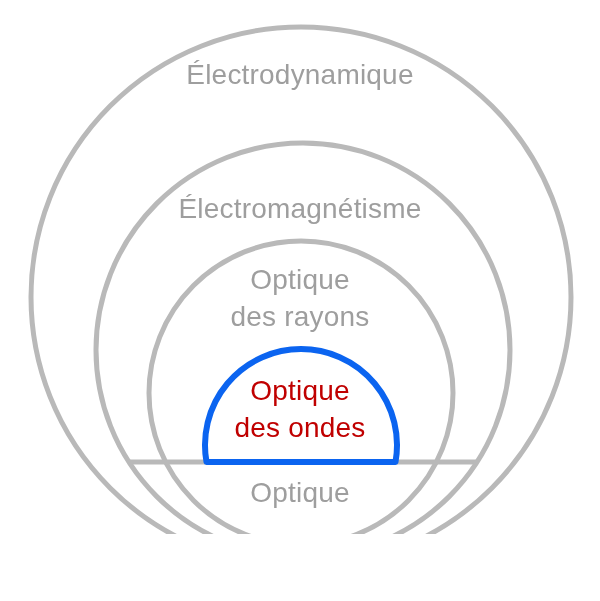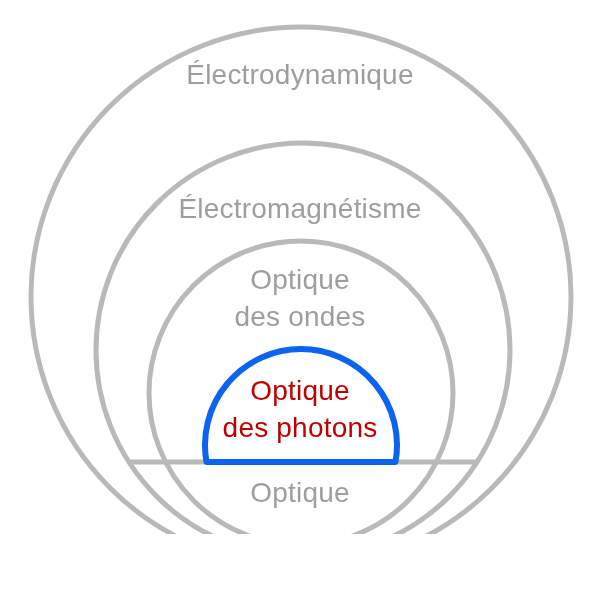--- a/index.html
+++ b/index.html
@@ -74,25 +74,25 @@
   <div class="label label-qed">
     <div>Électrodynamique</div>
   </div>
 
   <div class="label label-em">
     <div>Électromagnétisme</div>
   </div>
 
   <div class="label label-wave">
     <div>Optique</div>
-    <div>des ondes</div>
+    <div>des rayons</div>
   </div>
 
   <div class="label label-ray red">
     <div>Optique</div>
-    <div>des photons</div>
+    <div>des ondes</div>
   </div>
 
   <div class="label label-photon">
     <div>Optique</div>
   </div>
 
 </div>
 
 </body></html>

